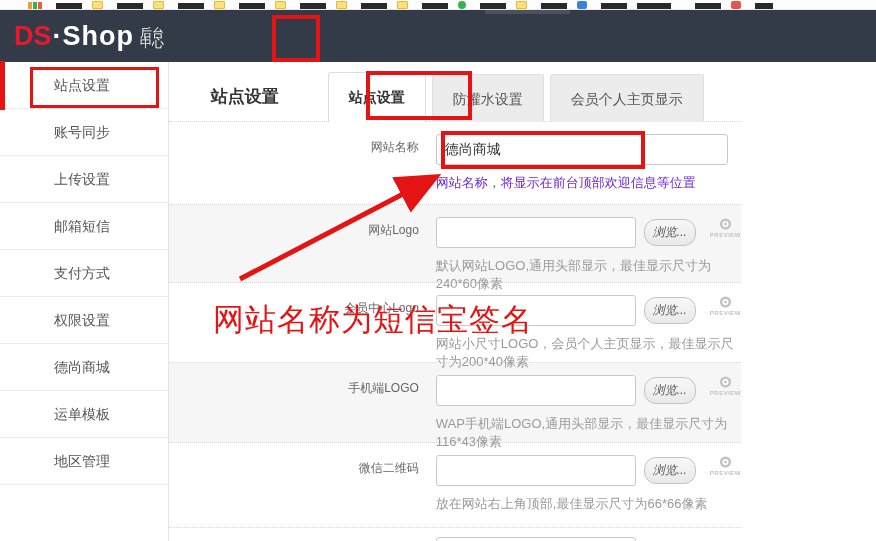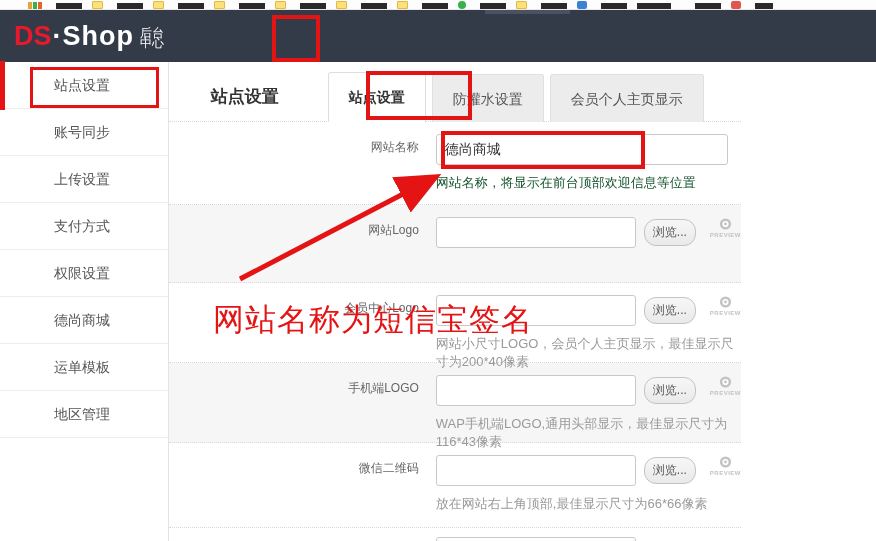--- a/index.html
+++ b/index.html
@@ -91,26 +91,27 @@
     width:292px; height:31px; border:1px solid #c9c9c9; border-radius:3px;
     font-size:14px; color:#333; padding:0 8px; background:#fff; outline:none;
     font-family:"Liberation Sans","DejaVu Sans",sans-serif;
   }
   .upload-input { width:200px; }
   .browse-btn {
     margin-left:8px; margin-top:2px; width:52px; height:27px;
     background:linear-gradient(#f7f7f7,#e9e9e9); border:1px solid #c3c3c3; border-radius:12px;
     font-size:12px; color:#555; cursor:pointer;
     font-family:"Liberation Sans","DejaVu Sans",sans-serif;
+    font-style:italic;
   }
   .preview-box { margin-left:14px; margin-top:1px; text-align:center; cursor:pointer; }
   .preview-box svg { display:block; margin:0 auto; }
   .preview-label { font-size:6px; color:#c3c3c3; font-weight:bold; letter-spacing:.5px; margin-top:1px; }
   .hint { margin-top:9px; font-size:13px; color:#9a9a9a; }
-  .hint.teal { color:#14532d; }
+  .hint.teal { color:#6d28d9; }
 
   
   .anno { position:absolute; pointer-events:none; z-index:60;text-align:center; }
   .anno-box { border:4px solid #e51414; }
   .anno-box.thin { border-width:3px; }
   .anno-navbox     { left:272px; top:15px;  width:48px;  height:47px; }
   .anno-sidebox    { left:30px;  top:67px;  width:129px; height:41px; }
   .anno-leftbar    { left:0;     top:61px;  width:5px;   height:49px; background:#e51414; }
   .anno-tabbox     { left:366px; top:71px;  width:106px; height:49px; }
   .anno-inputbox   { left:441px; top:131px; width:204px; height:38px; }
@@ -191,20 +192,21 @@
   </div>
 </div>
 
 <div class="page-body">
 
   <div class="sidebar">
     <ul>
       <li>站点设置</li>
       <li>账号同步</li>
       <li>上传设置</li>
+      <li>邮箱短信</li>
       <li>支付方式</li>
       <li>权限设置</li>
       <li>德尚商城</li>
       <li>运单模板</li>
       <li>地区管理</li>
     </ul>
   </div>
 
   <div class="content">
     <div class="content-header">
@@ -234,20 +236,21 @@
           <button class="browse-btn">浏览...</button>
           <div class="preview-box">
             <svg width="15" height="13" viewBox="0 0 15 13">
               <circle cx="7.5" cy="6" r="5.6" fill="#c3c3c3"></circle>
               <circle cx="7.5" cy="6" r="3.1" fill="#fff"></circle>
               <circle cx="7.5" cy="6" r="1.4" fill="#c3c3c3"></circle>
             </svg>
             <div class="preview-label">PREVIEW</div>
           </div>
         </div>
+        <div class="hint">默认网站LOGO,通用头部显示，最佳显示尺寸为240*60像素</div>
       </div>
     </div>
 
     <div class="form-row row-3">
       <div class="form-label">会员中心Logo</div>
       <div class="form-field">
         <div class="field-line">
           <input class="text-input upload-input" type="text" value="" style="">
           <button class="browse-btn">浏览...</button>
           <div class="preview-box">

